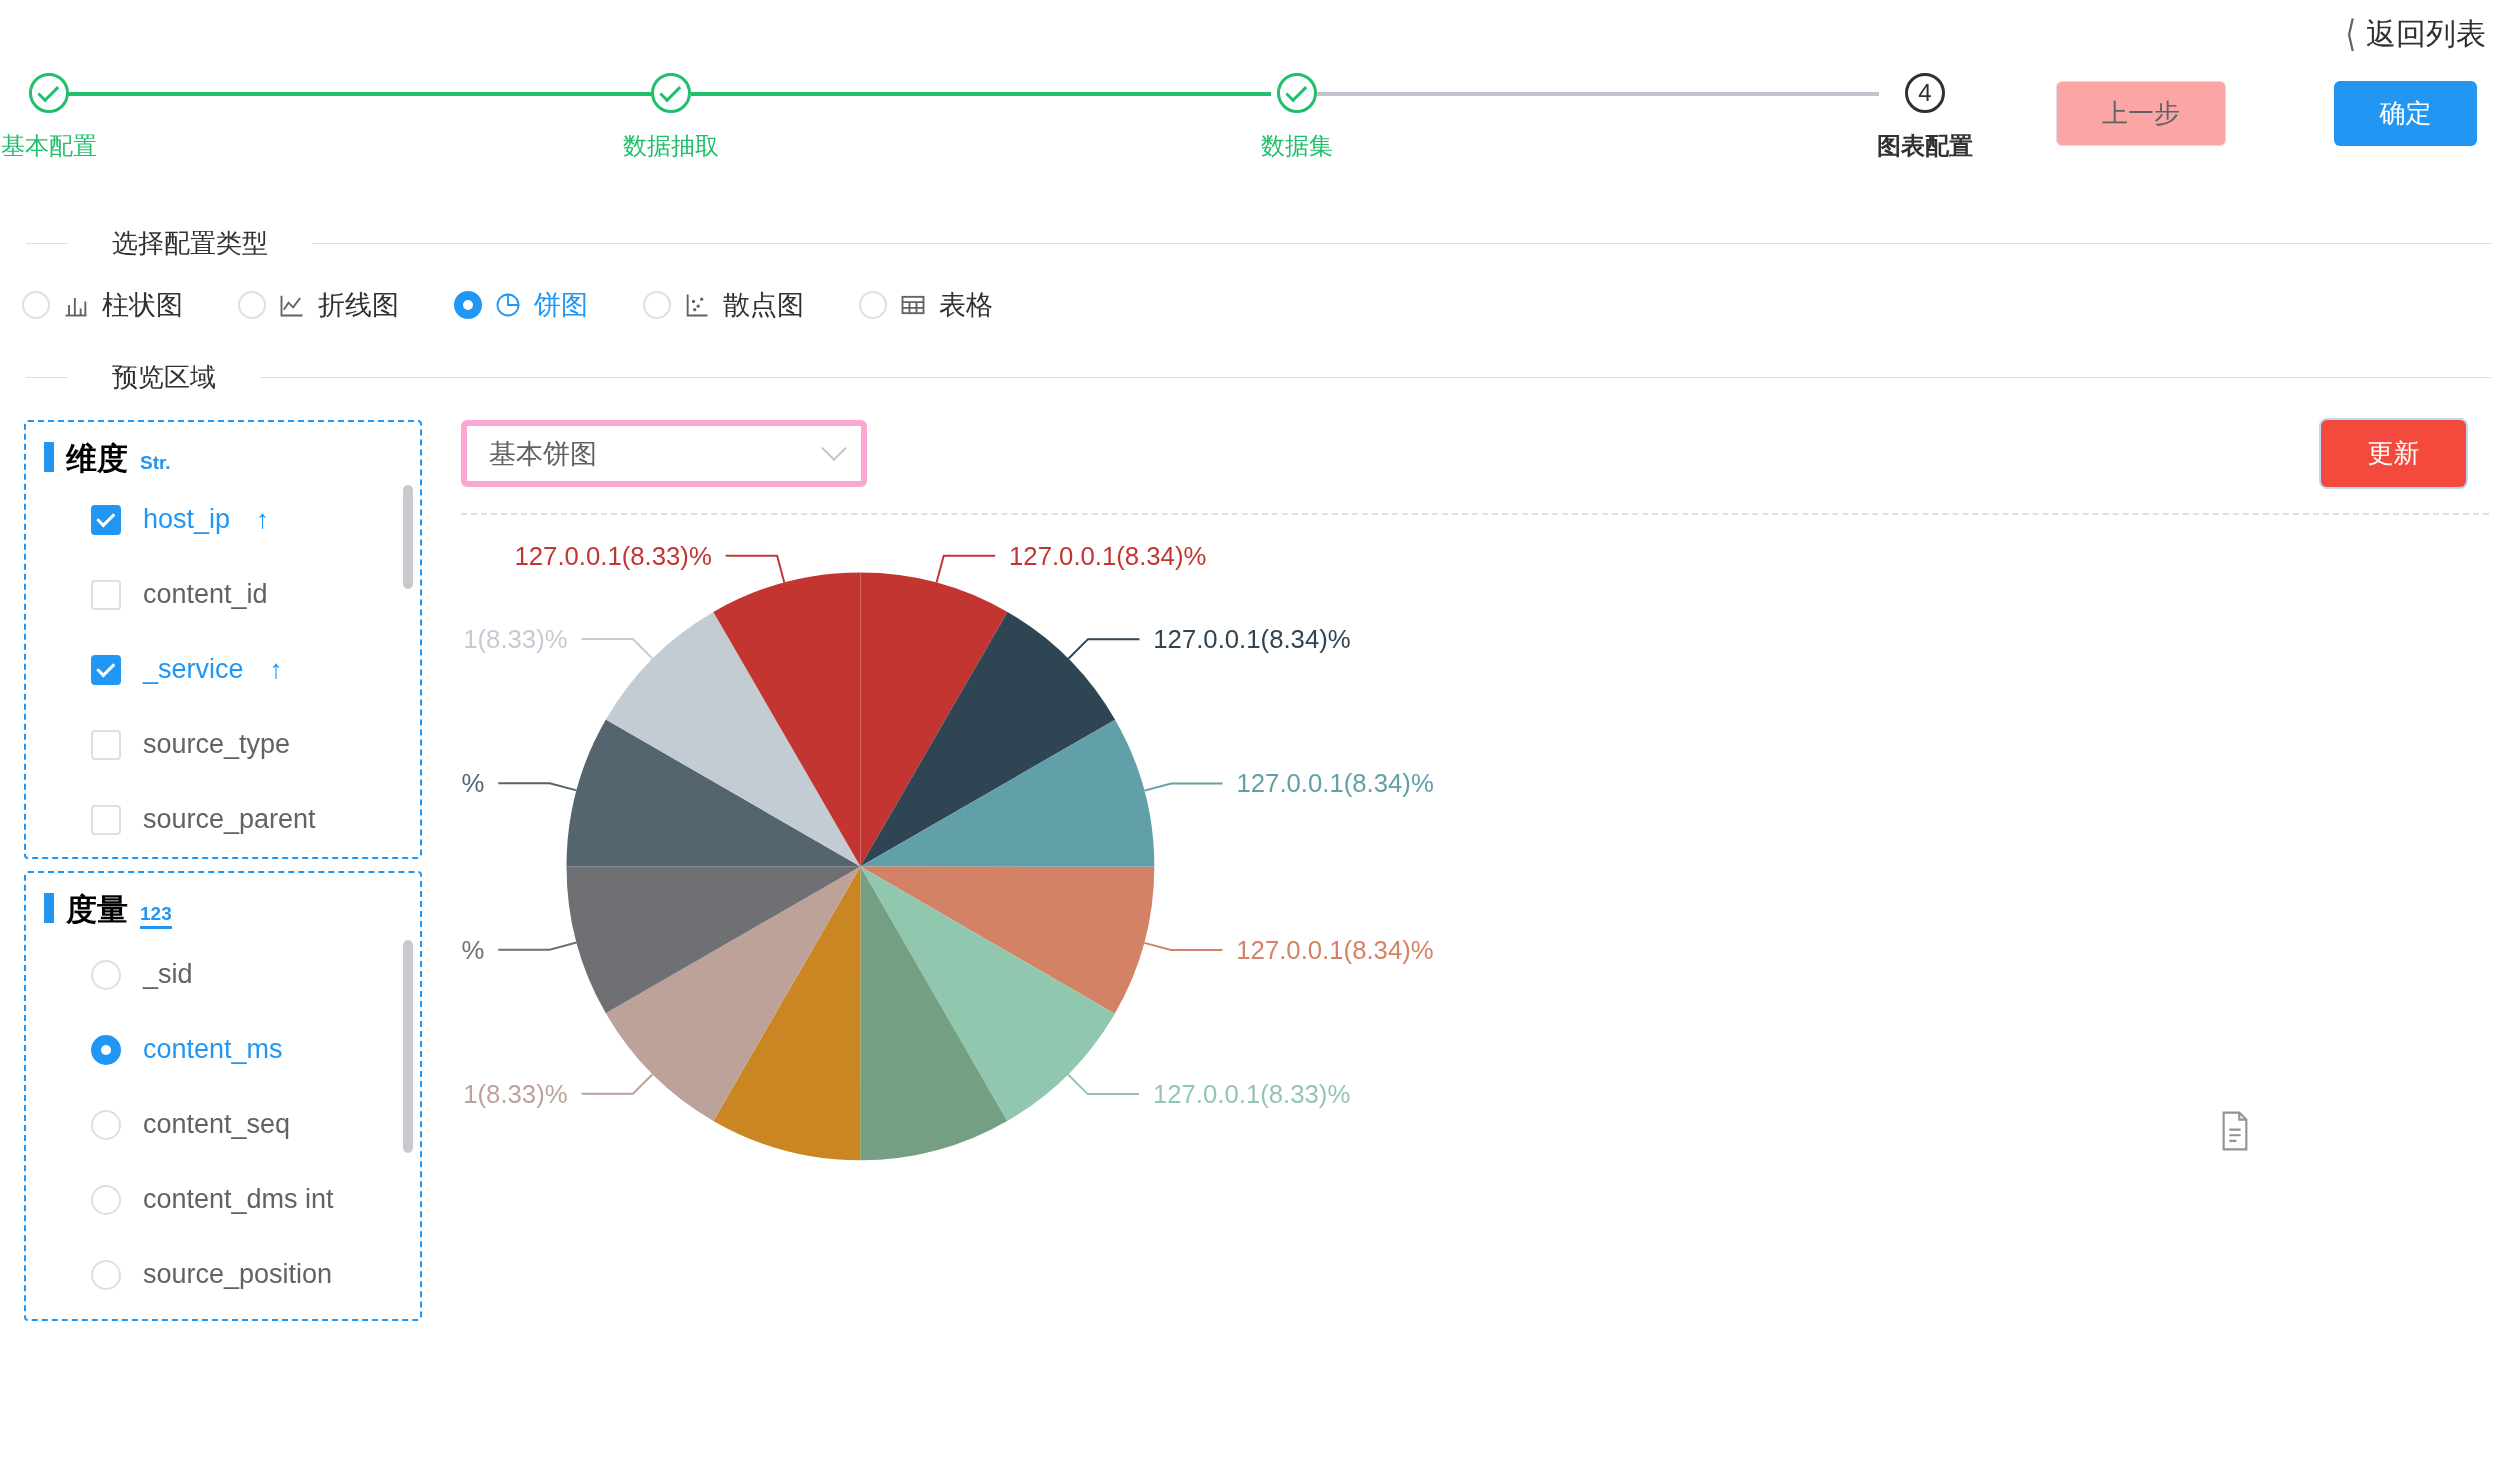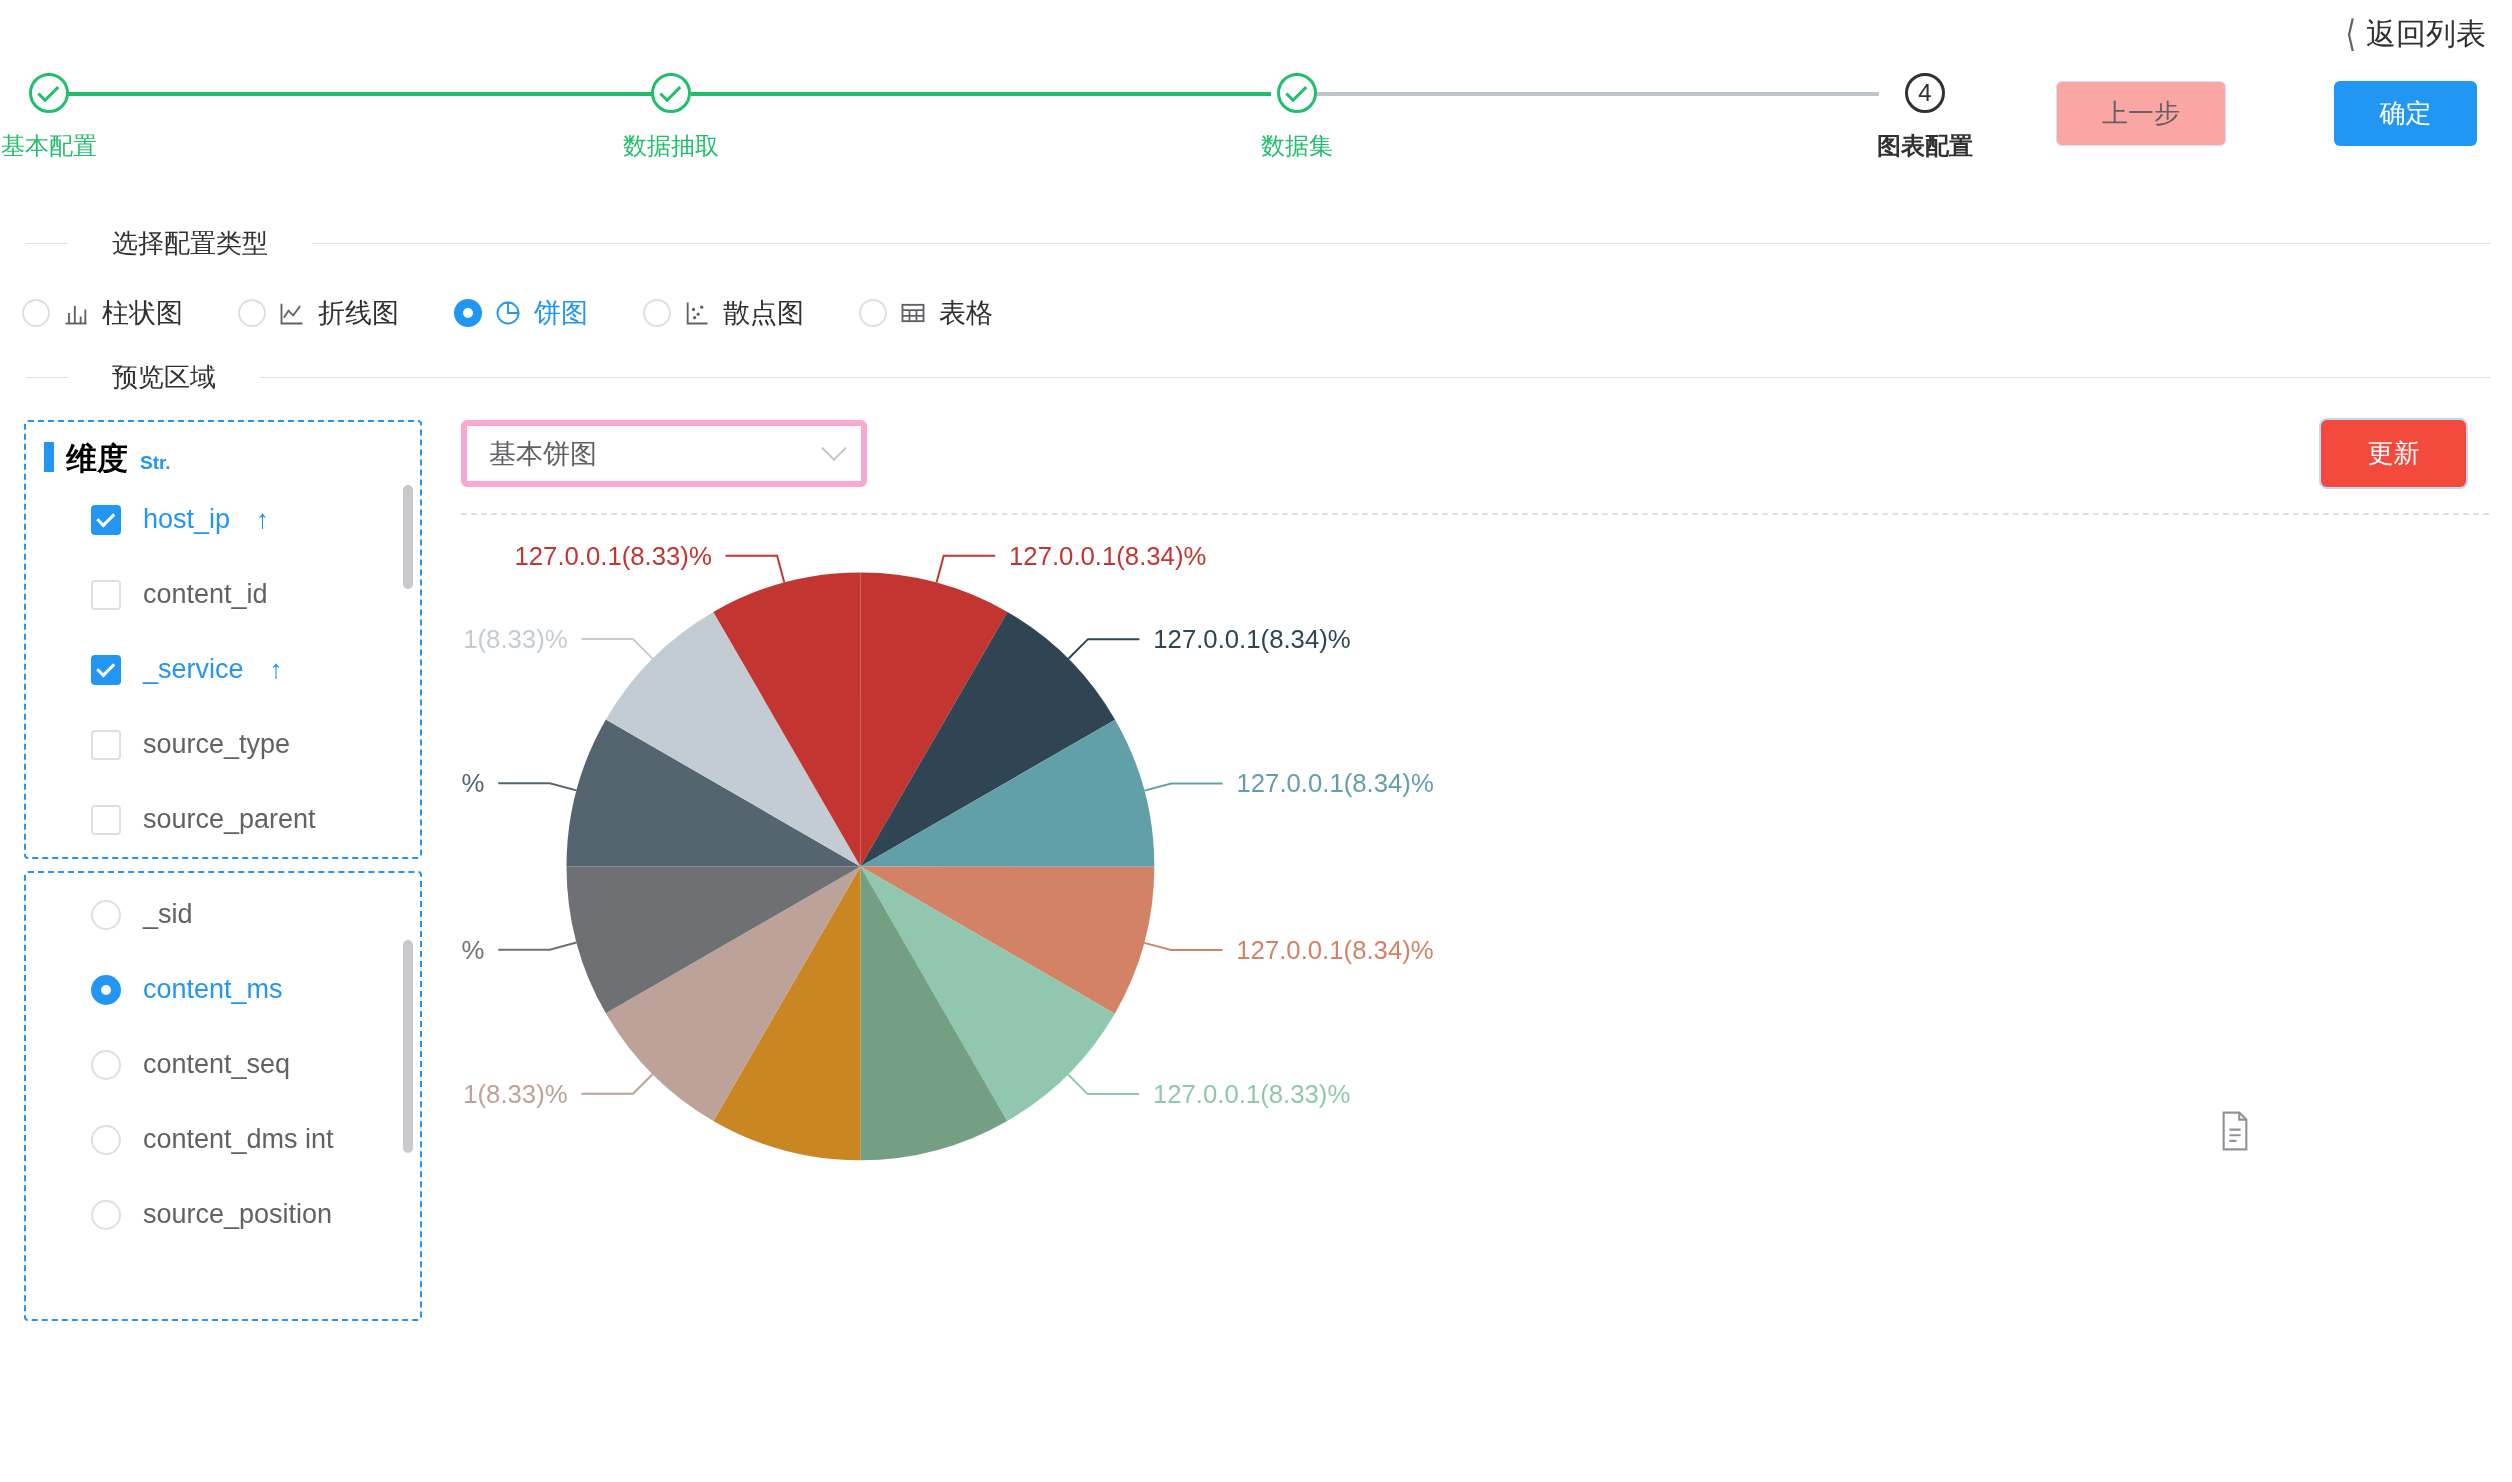--- a/index.html
+++ b/index.html
@@ -79,21 +79,21 @@
   }
   .section-head .dash-l { width: 42px; height: 1px; background: #dcdfe6; margin-left: 26px; }
   .section-head .sh-title {
     font-size: 26px; color: #303133; padding: 0 26px; white-space: nowrap;
   }
   .section-head .dash-r { flex: 1; height: 1px; background: #dcdfe6; margin-right: 22px; }
 
   
   #chart-type-row {
     position: absolute; left: 22px; top: 287px;
-    display: flex; align-items: flex-end; height: 44px;
+    display: flex; align-items: flex-start; height: 44px;
   }
   .radio-item {
     display: flex; align-items: center; gap: 12px;
     margin-right: 55px; cursor: pointer; user-select: none;
   }
   .radio-dot {
     width: 28px; height: 28px; border-radius: 50%;
     border: 2px solid #dcdfe6; background: #fff; flex: none;
     display: flex; align-items: center; justify-content: center;
   }
@@ -341,20 +341,25 @@
     </div>
     <div class="field-row">
       <span class="cbox"></span>
       <span class="field-name">source_parent</span>
     </div>
   </div>
   <div class="panel-scroll" style="top:63px; height:104px;"></div>
 </div>
 
 <div class="field-panel" id="measure-panel">
+  <div class="panel-title">
+    <span class="bar"></span>
+    <span class="t">度量</span>
+    <span class="tag num">123</span>
+  </div>
   <div class="field-list">
     <div class="field-row">
       <span class="rdot"></span>
       <span class="field-name">_sid</span>
     </div>
     <div class="field-row active">
       <span class="rdot checked"></span>
       <span class="field-name">content_ms</span>
     </div>
     <div class="field-row">

